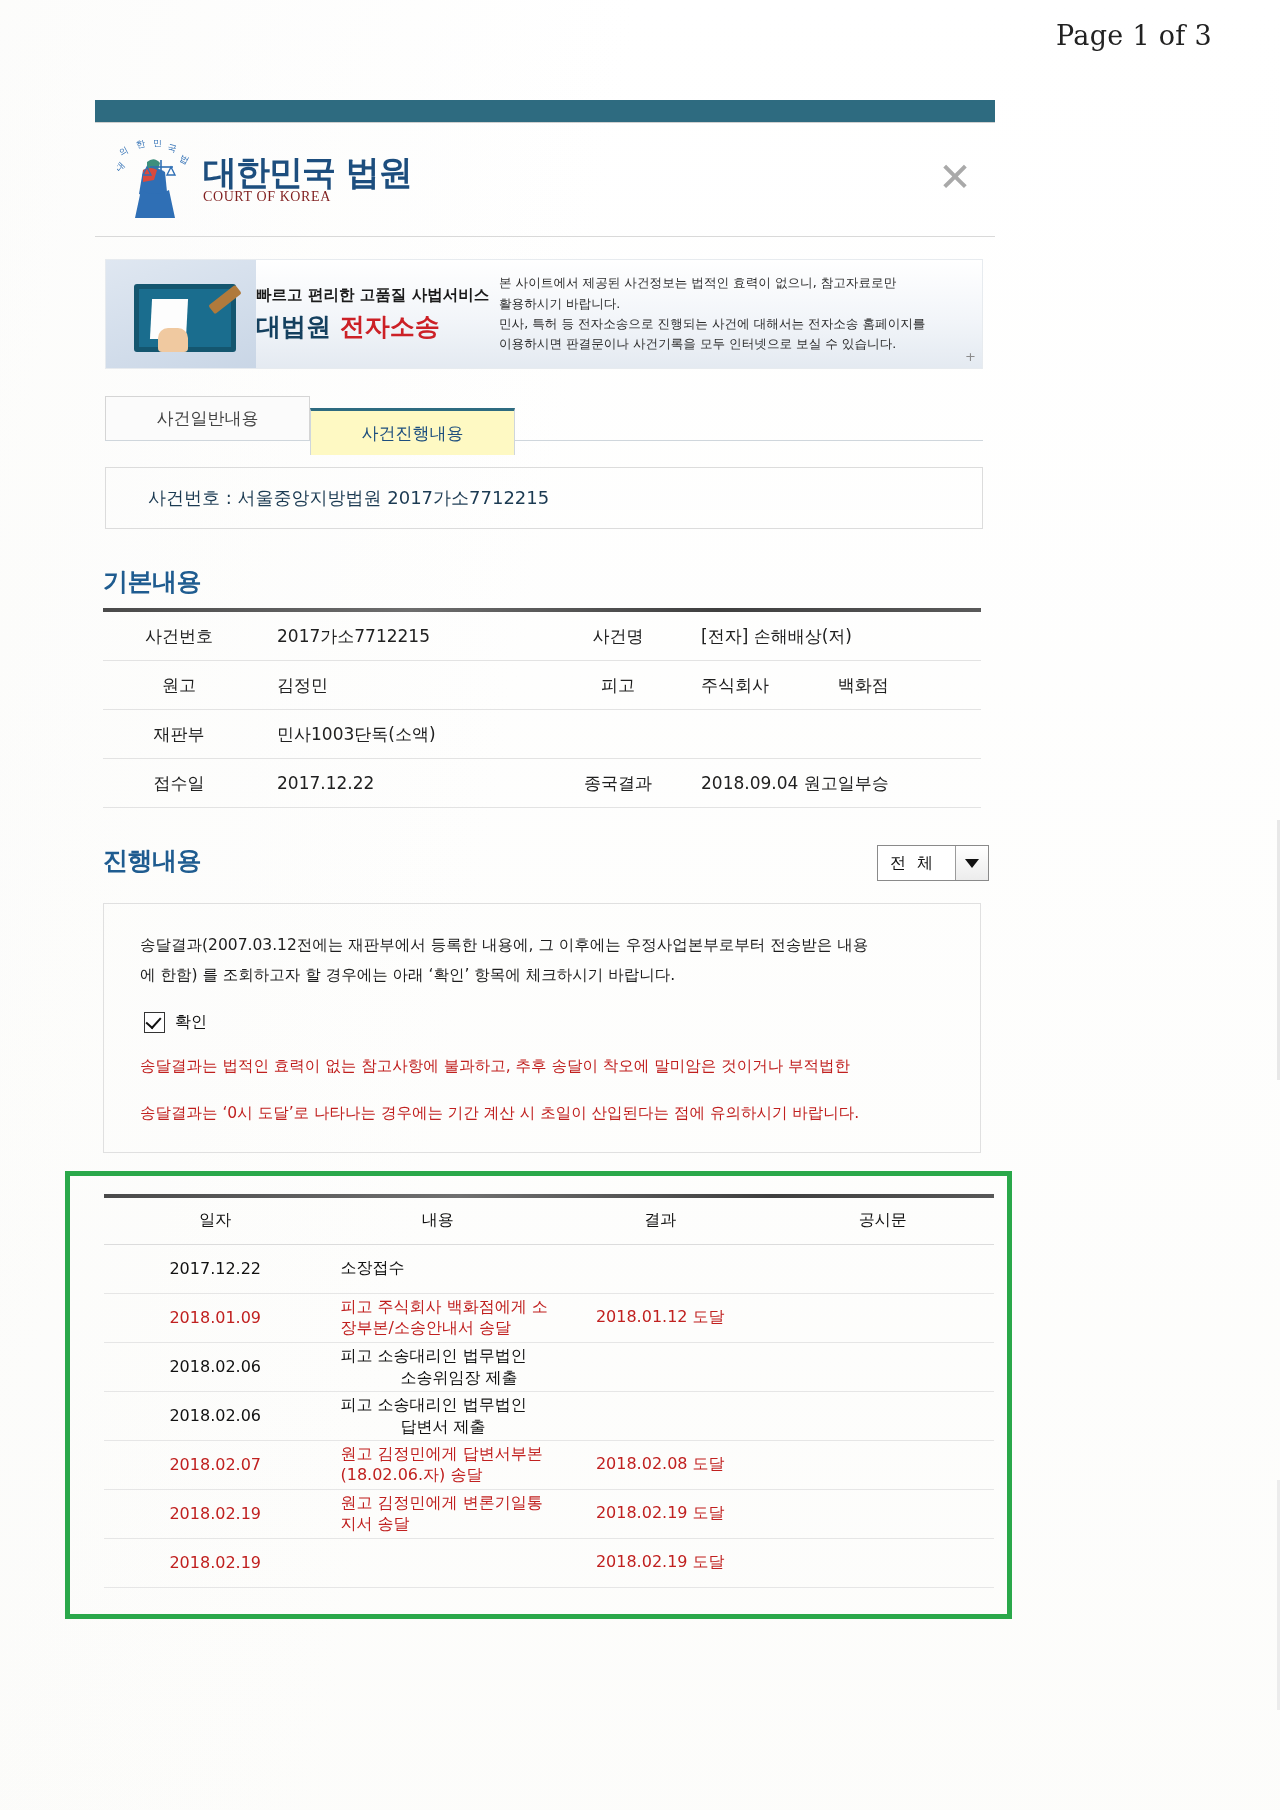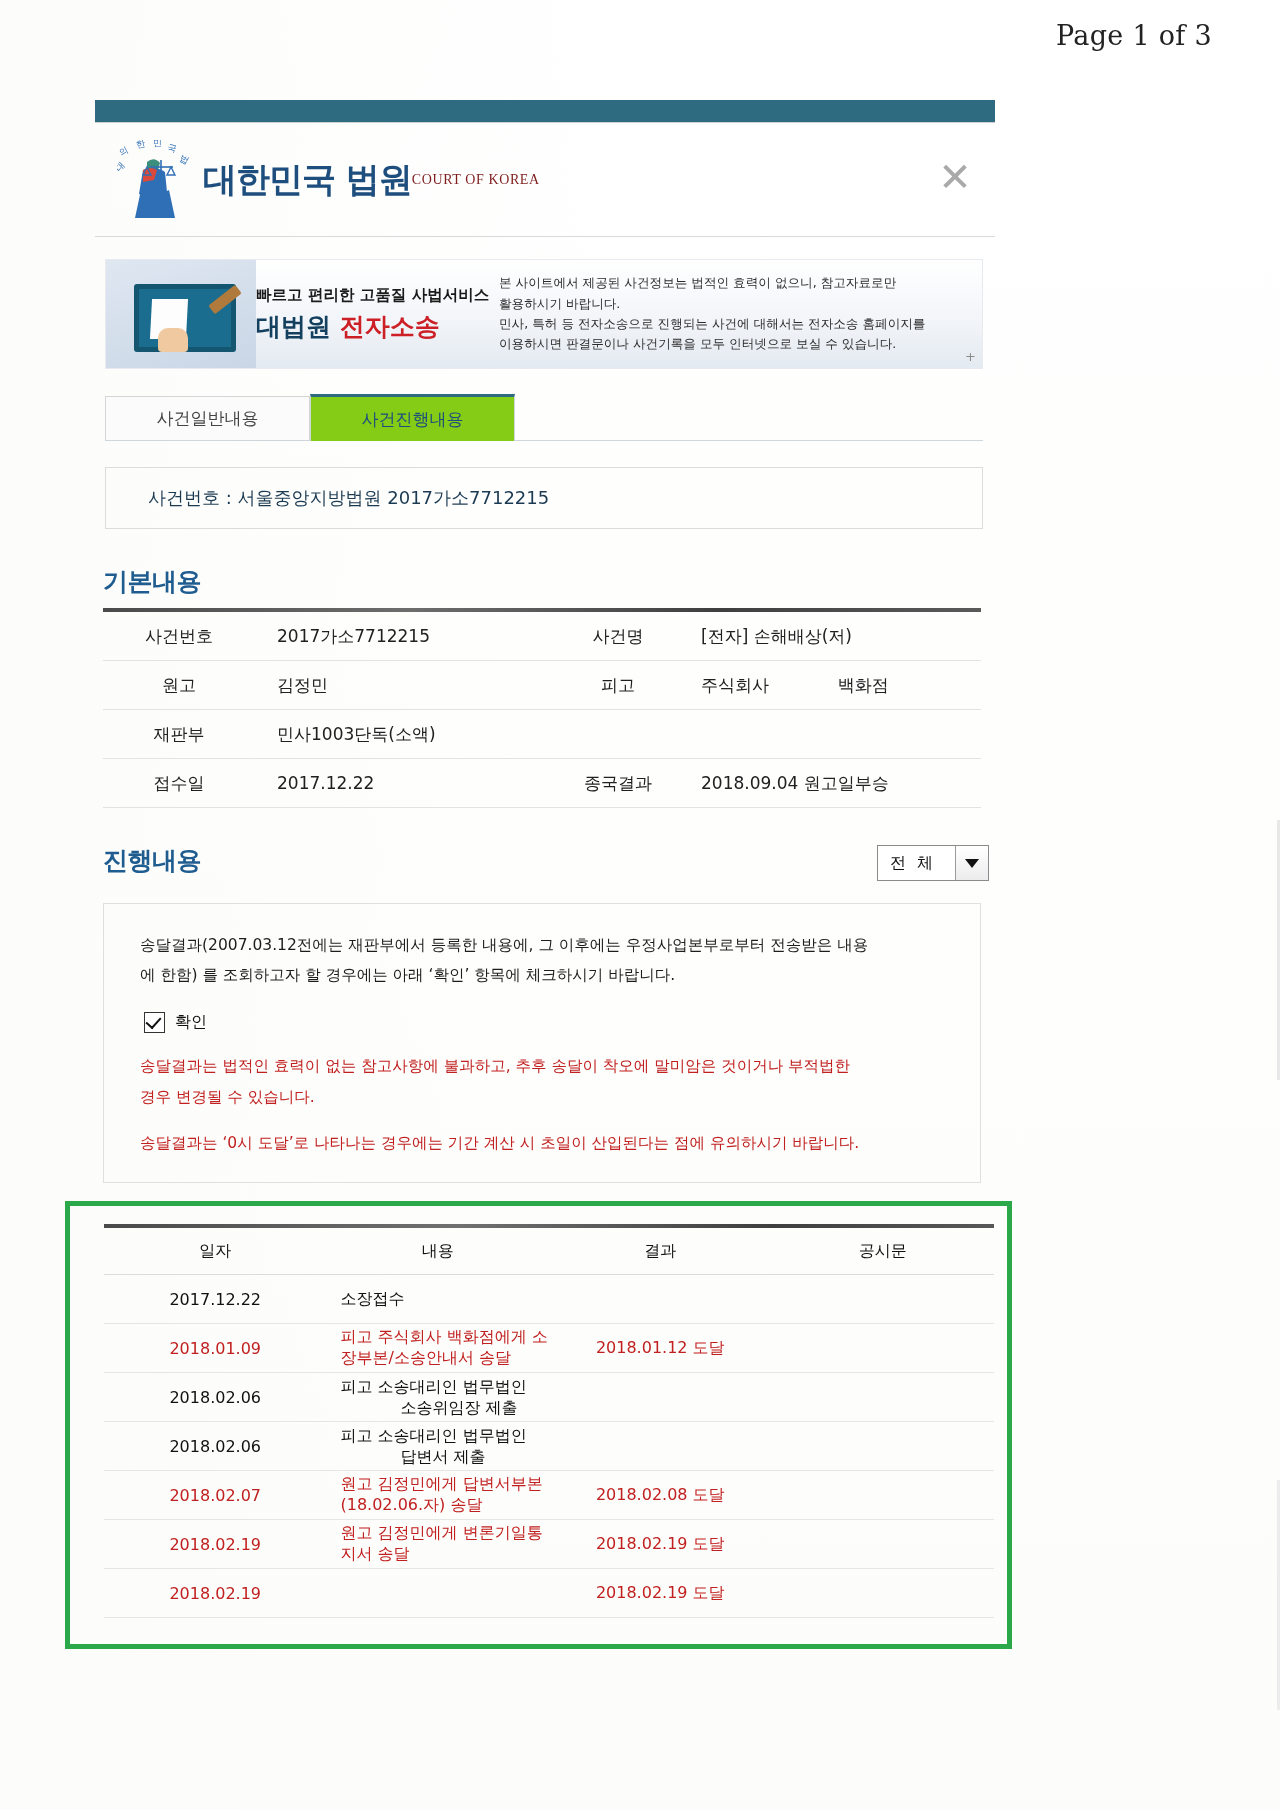--- a/index.html
+++ b/index.html
@@ -31,21 +31,21 @@
     height:22px;background:#2e6b80;width:900px;
     box-shadow:0 1px 0 rgba(0,0,0,0.18);
   }
   .header-row{
     height:115px;border-bottom:1px solid #d9d9d9;
     display:flex;align-items:center;justify-content:space-between;
     padding:0 18px 0 22px;box-sizing:border-box;
   }
   .logo-wrap{display:flex;align-items:center;gap:12px;}
   .logo-emblem{width:74px;height:78px;position:relative;}
-  .logo-text{display:flex;flex-direction:row;line-height:1;align-items:center;}
+  .logo-text{display:flex;flex-direction:column;line-height:1;}
   .logo-kr{
     font-size:34px;font-weight:bold;color:#1d4e7e;letter-spacing:-1px;
   }
   .logo-en{
     font-size:14px;color:#7f1d1d;letter-spacing:0.6px;margin-top:1px;
     font-family:Liberation Serif, serif;
   }
   .close-x{
     width:44px;height:44px;color:#a9a9a9;font-size:40px;line-height:40px;
     text-align:center;font-weight:300;cursor:pointer;
@@ -95,23 +95,23 @@
   .tabs{
     margin:24px 0 0 10px;display:flex;align-items:flex-end;
     border-bottom:1px solid #cfd6dc;width:878px;box-sizing:border-box;
   }
   .tab{
     width:205px;height:44px;display:flex;align-items:center;justify-content:center;
     font-size:17px;border:1px solid #d5d5d5;border-bottom:none;background:#fbfbfb;
     color:#444;box-sizing:border-box;
   }
   .tab.active{
-    border-top:3px solid #2e6b80;background:#84cc16;color:#1d4e7e;
+    border-top:3px solid #2e6b80;background:#fef9c3;color:#1d4e7e;
     height:47px;border-left:1px solid #cfd6dc;border-right:1px solid #cfd6dc;
-    position:relative;top:1px;
+    position:relative;top:15px;
   }
   
   .casebox{
     margin:26px 0 0 10px;width:878px;height:62px;border:1px solid #dcdcdc;
     display:flex;align-items:center;box-sizing:border-box;
   }
   .casebox span{font-size:18px;color:#1b3a52;padding-left:42px;}
   
   .sec-title{
     margin:36px 0 10px 8px;font-size:25px;color:#1f5c90;font-weight:bold;
@@ -312,21 +312,20 @@
   </div>
 
   <div class="notice">
     <p>송달결과(2007.03.12전에는 재판부에서 등록한 내용에, 그 이후에는 우정사업본부로부터 전송받은 내용</p>
     <p>에 한함) 를 조회하고자 할 경우에는 아래 ‘확인’ 항목에 체크하시기 바랍니다.</p>
     <div class="chk-row">
       <span class="chk"></span>
       <span class="chk-label">확인</span>
     </div>
     <p class="red">송달결과는 법적인 효력이 없는 참고사항에 불과하고, 추후 송달이 착오에 말미암은 것이거나 부적법한</p>
-    <p class="red">경우 변경될 수 있습니다.</p>
     <div class="gap"></div>
     <p class="red">송달결과는 ‘0시 도달’로 나타나는 경우에는 기간 계산 시 초일이 산입된다는 점에 유의하시기 바랍니다.</p>
   </div>
 
   <div class="green-box">
     <div class="prog-top-rule"></div>
     <table class="prog">
       <thead>
         <tr>
           <th class="c-date">일자</th>

